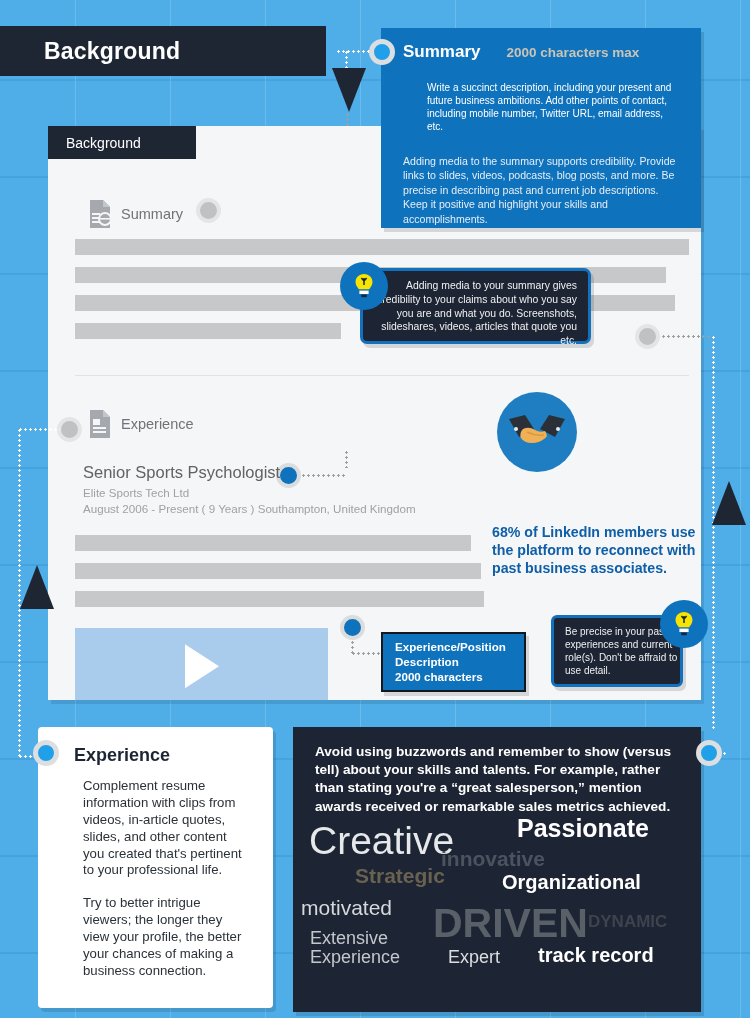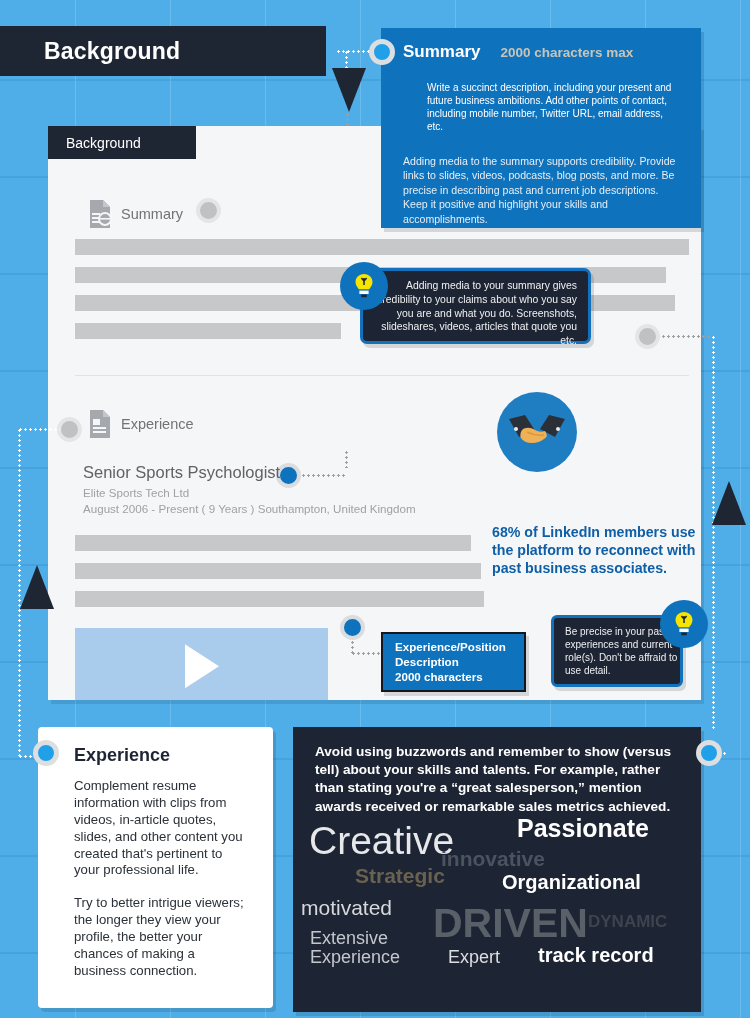--- a/index.html
+++ b/index.html
@@ -105,21 +105,21 @@
   }
   .card-white{
     position:absolute;background:#FFFFFF;border-radius:4px;
     box-shadow:3px 4px 0 rgba(0,0,0,0.12);
   }
 
   
   #summary-card{left:381px;top:28px;width:320px;height:200px;}
   #summary-card .hd{display:flex;align-items:baseline;padding:14px 0 0 22px;}
   #summary-card .hd .t{color:#fff;font-size:17px;font-weight:bold;}
-  #summary-card .hd .s{color:#C9C4B5;font-size:13.5px;font-weight:bold;margin-left:20px;}
+  #summary-card .hd .s{color:#C9C4B5;font-size:13.5px;font-weight:bold;margin-left:26px;}
   #summary-card .p1{color:#fff;font-size:10px;line-height:1.30;padding:9px 22px 0 22px;margin-left:24px;}
   #summary-card .p2{color:#E7EEF4;font-size:10.6px;line-height:1.38;padding:10px 22px 0 22px;}
 
   
   #tip-media{left:360px;top:268px;width:231px;height:76px;
     border:3px solid #1270BC;border-radius:7px;box-sizing:border-box;}
   #tip-media p{color:#F0F1F2;font-size:10.4px;line-height:1.33;text-align:right;
     margin:0;padding:8px 11px 0 12px;}
 
   
@@ -177,21 +177,21 @@
   }
 
   
   #job-title{position:absolute;left:83px;top:463px;color:#5E6368;font-size:16.5px;}
   #job-company{position:absolute;left:83px;top:486px;color:#9EA2A6;font-size:11.6px;}
   #job-dates{position:absolute;left:83px;top:502px;color:#9EA2A6;font-size:11.6px;}
 
   
   #exp-card{left:38px;top:727px;width:235px;height:281px;}
   #exp-card h3{margin:0;padding:18px 0 0 36px;color:#1D2433;font-size:18px;font-weight:bold;}
-  #exp-card p{margin:0;padding:12px 24px 0 36px;color:#2B3138;font-size:13.2px;line-height:1.28;}
+  #exp-card p{margin:0;padding:12px 24px 0 45px;color:#2B3138;font-size:13.2px;line-height:1.28;}
   #exp-card p.second{padding-top:16px;}
 
   
   #buzz-card{left:293px;top:727px;width:408px;height:285px;}
   #buzz-card .lead{color:#fff;font-size:13.6px;font-weight:bold;line-height:1.34;
     margin:0;padding:16px 22px 0 22px;}
 
   
   .cloud{position:relative;width:427px;height:160px;}
   .cloud span{position:absolute;white-space:nowrap;}

